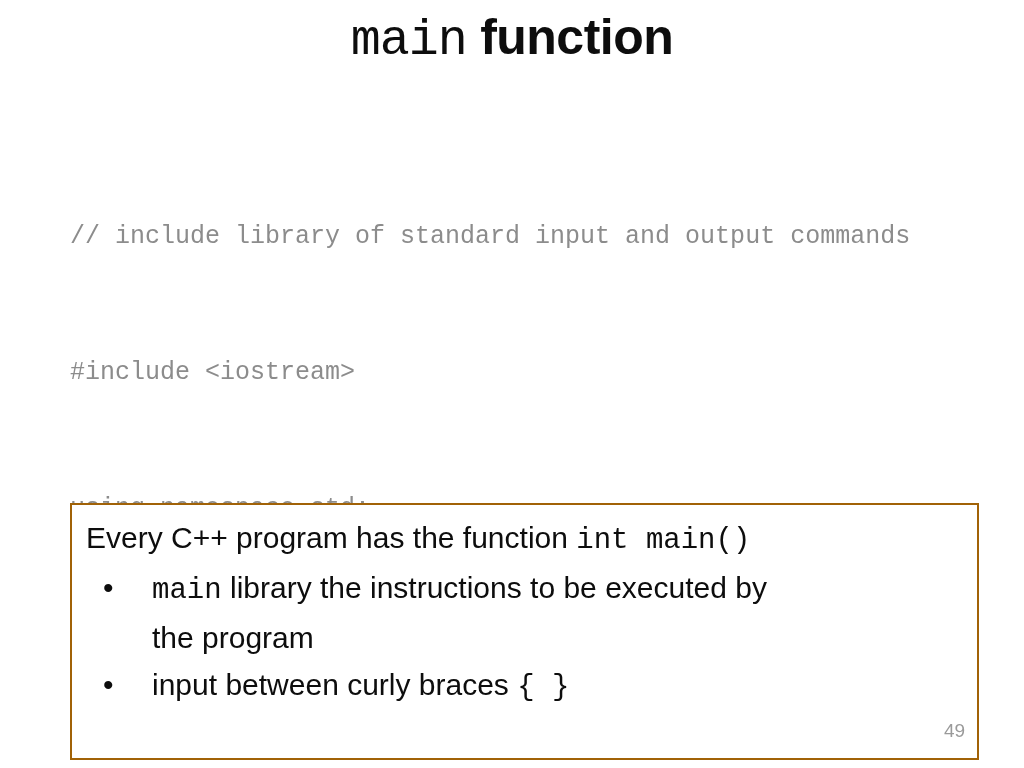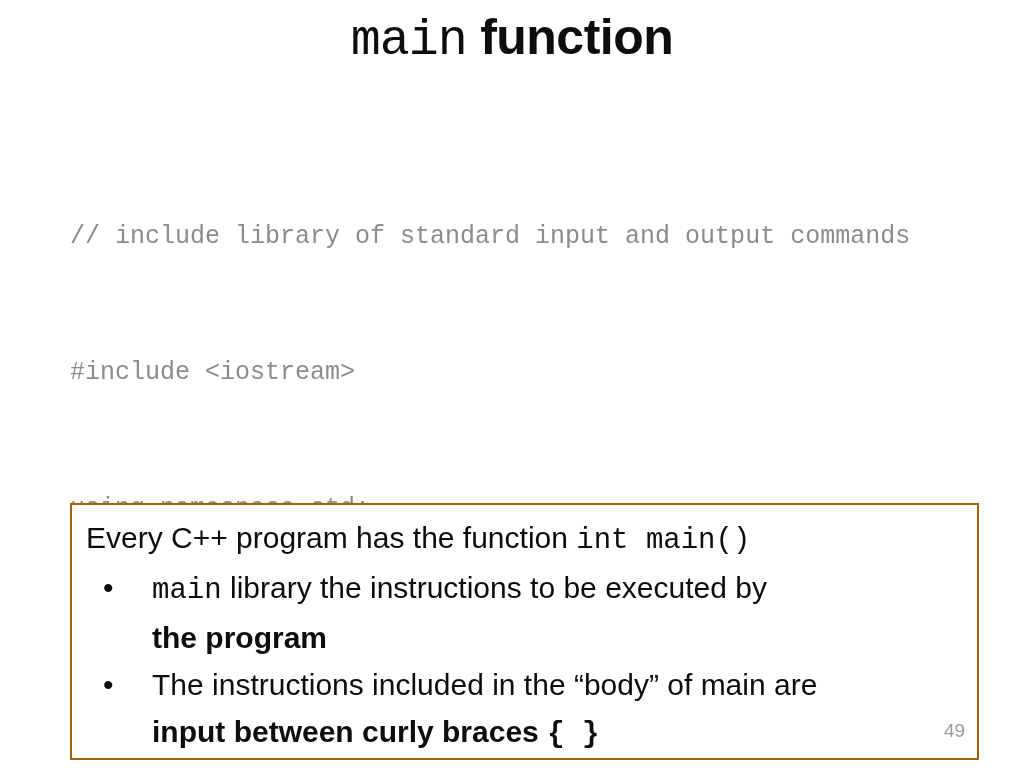--- a/index.html
+++ b/index.html
@@ -85,21 +85,21 @@
     line-height: 47px;
     color: #0d0d0d;
     white-space: nowrap;
   }
   .callout-line .mono {
     font-family: "Liberation Mono", "DejaVu Sans Mono", monospace;
     font-size: 29px;
     letter-spacing: 0px;
   }
   .callout-line.bulleted { padding-left: 66px; }
-  .callout-line.cont     { padding-left: 66px; font-weight: bold; }
+  .callout-line.cont     { padding-left: 66px; }
   .bullet-dot {
     position: absolute;
     left: 17px;
     top: 0;
     font-size: 30px;
     line-height: 47px;
     color: #0d0d0d;
   }
 
   
@@ -163,21 +163,21 @@
 
     <div class="callout-line bulleted">
       <span class="bullet-dot">•</span><span class="mono">main</span><span> library the instructions to be executed by</span>
     </div>
 
     <div class="callout-line cont">
       <span>the program</span>
     </div>
 
     <div class="callout-line bulleted">
-      <span class="bullet-dot">•</span><span>The instructions included in the “body” of main are</span>
+      <span class="bullet-dot">•</span>
     </div>
 
     <div class="callout-line cont">
       <span>input between curly braces </span><span class="mono">{  }</span>
     </div>
 
   </div>
 </div>
 
 <div id="page-number">49</div>

